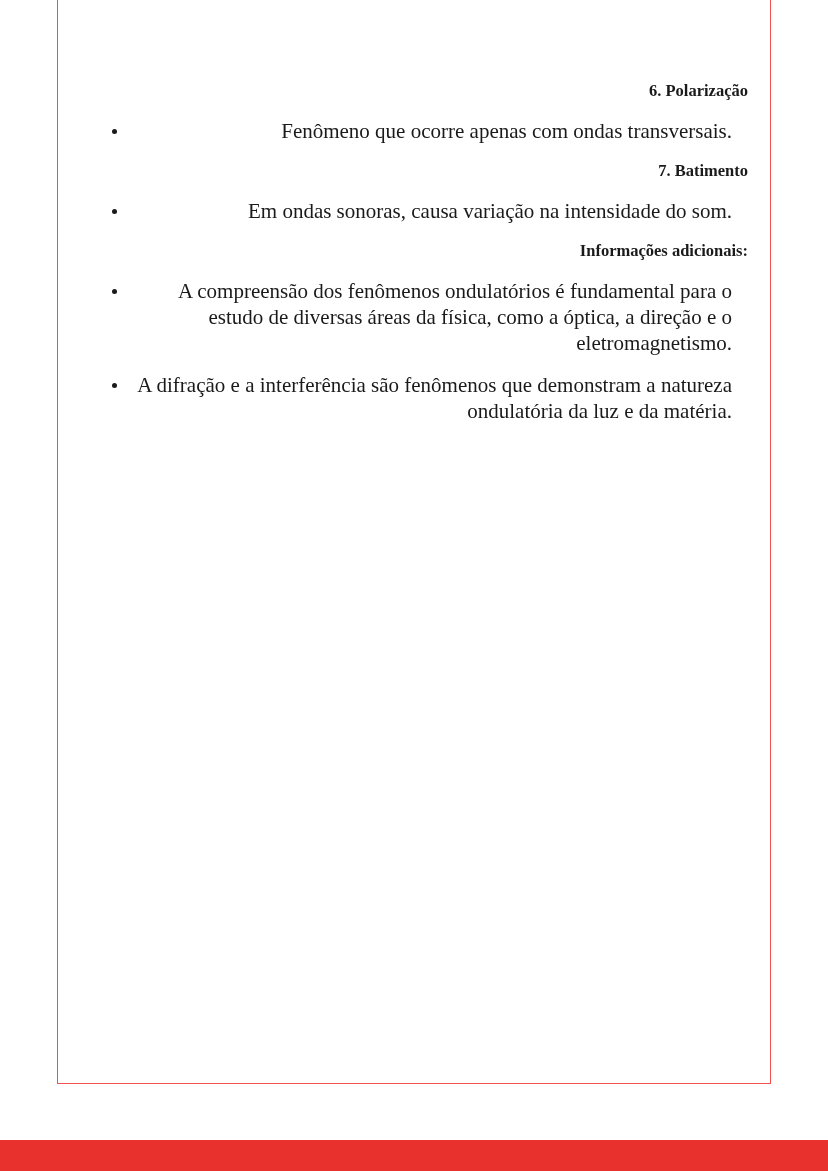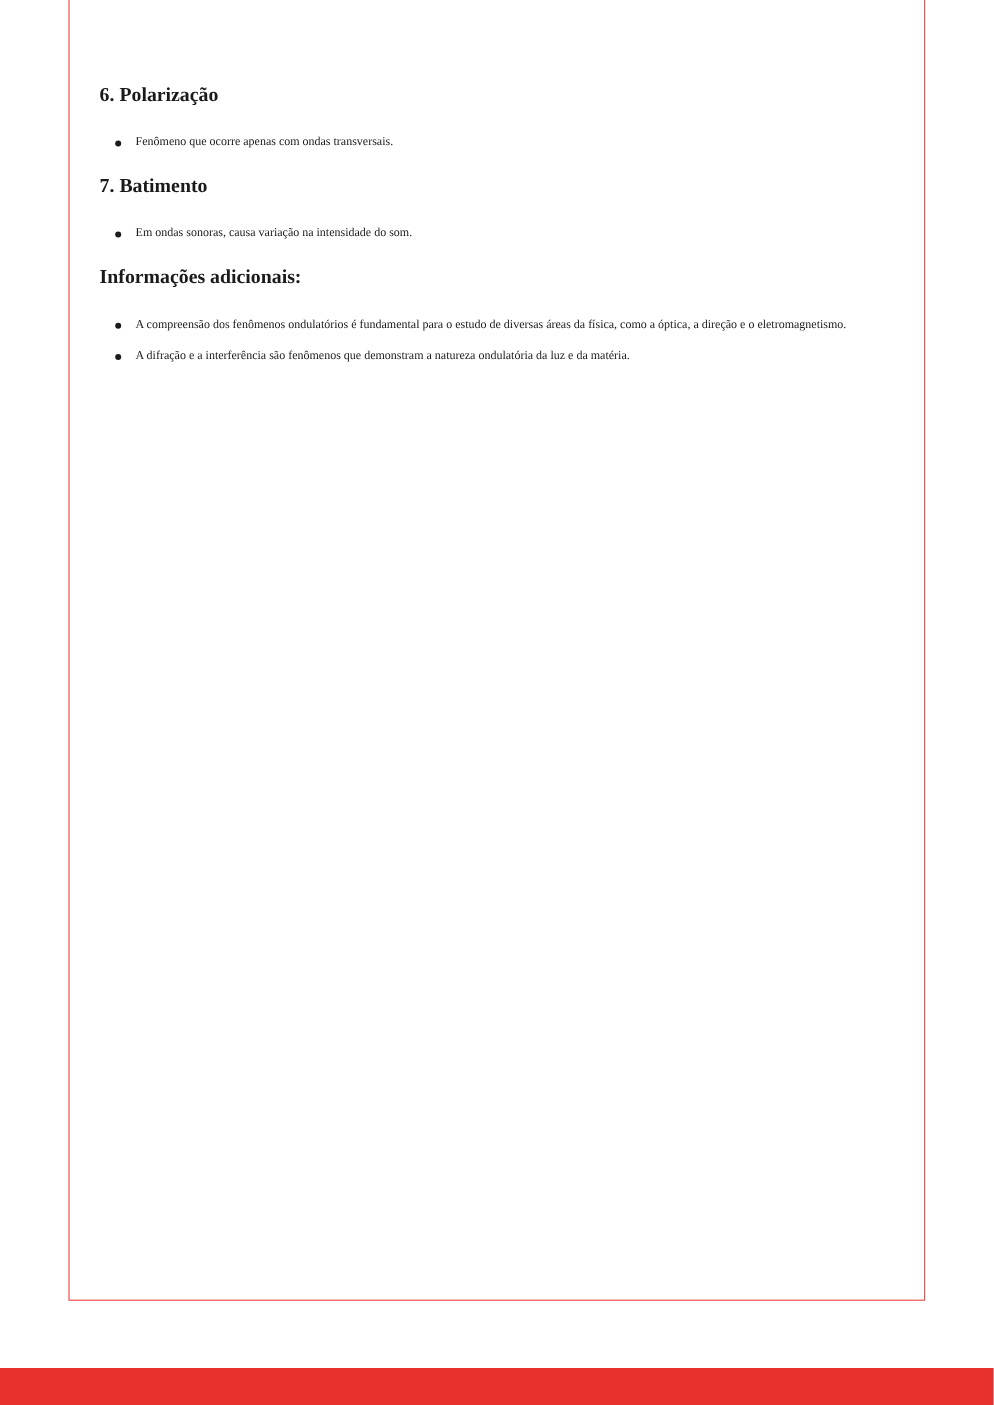--- a/index.html
+++ b/index.html
@@ -19,41 +19,42 @@
     right: 57px;
     top: -20px;
     height: 1104px;
     border: 1px solid #f0524f;
     background: #ffffff;
   }
   .content {
     position: absolute;
     left: 83px;
     right: 80px;
-    top: 68px;
+    top: 80px;
+    text-align: right;
   }
   .section-heading {
     font-size: 16.5px;
     font-weight: bold;
     line-height: 22px;
     margin: 0;
   }
   .section-heading.spaced {
     margin-top: 12px;
   }
   .bullet-list {
     margin: 16px 0 0 0;
     padding: 0 0 0 30px;
     list-style: none;
   }
   .bullet-list li {
     position: relative;
-    font-size: 10px;
+    font-size: 21px;
     line-height: 26px;
-    margin: 0;
+    margin: 16px;
   }
   .bullet-list li::before {
     content: "";
     position: absolute;
     left: -17px;
     top: 11px;
     width: 5px;
     height: 5px;
     border-radius: 50%;
     background: #1a1a1a;

